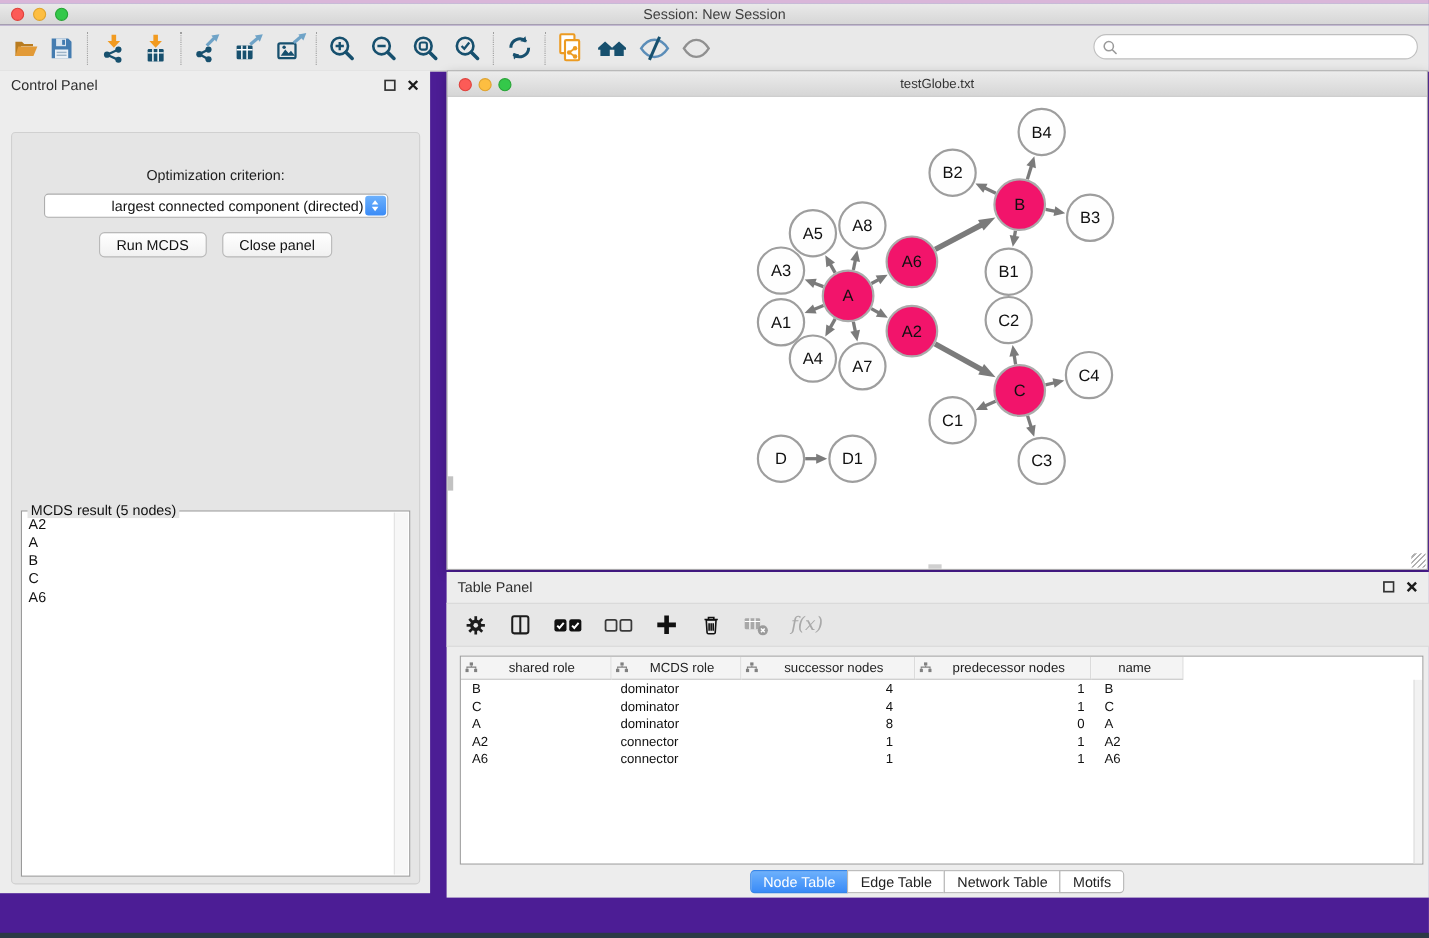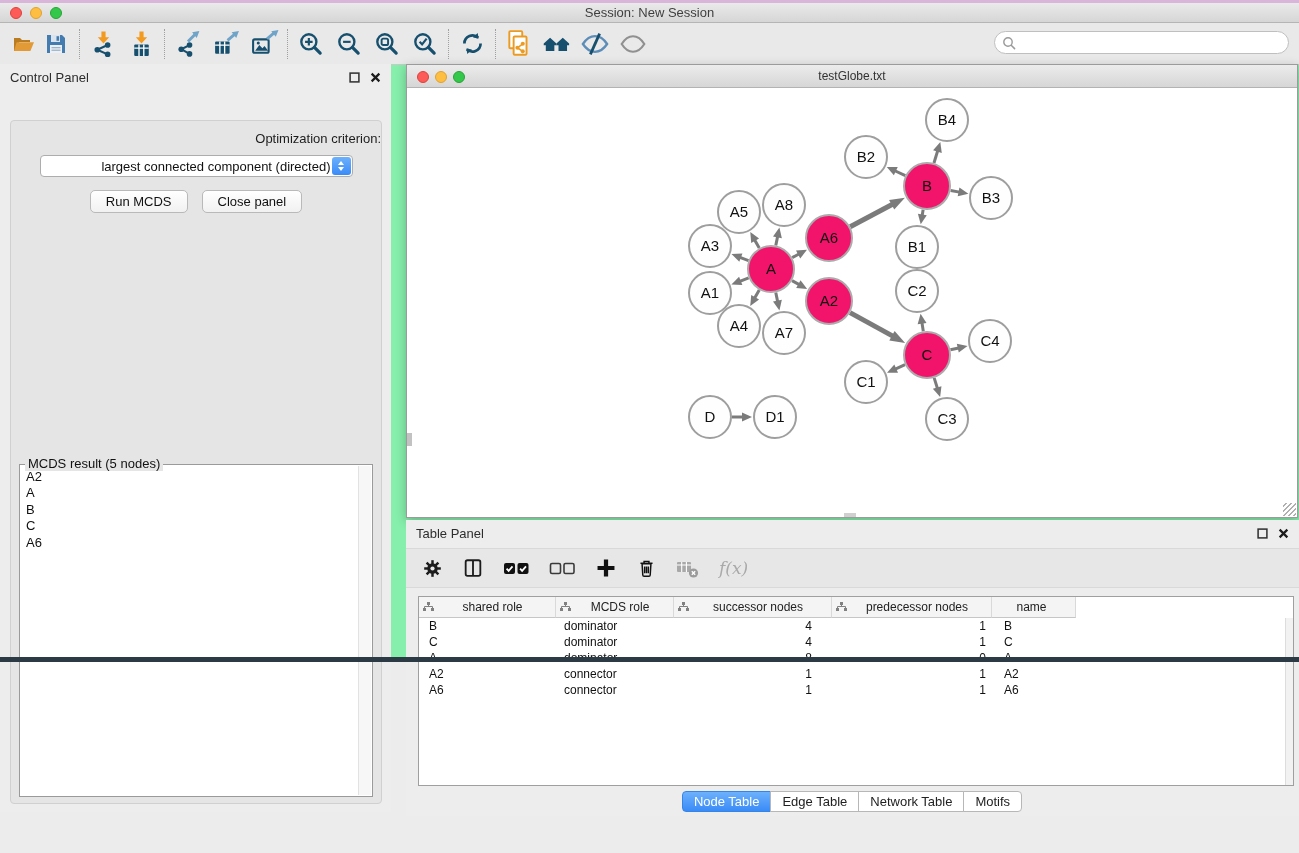--- a/index.html
+++ b/index.html
@@ -1,18 +1,18 @@
 <!DOCTYPE html>
 <html><head>
 <meta charset="utf-8">
 <style>
   * { margin:0; padding:0; box-sizing:border-box; }
   html,body { width:1299px; height:853px; }
   body { font-family:"Liberation Sans", sans-serif; background:#ececec; overflow:hidden; }
-  .app { position:relative; width:1299px; height:662px; background:#86efac; }
+  .app { position:relative; width:1299px; height:853px; background:#4c1d95; }
 
   
   .desktop-top { position:absolute; left:0; top:0; width:100%; height:3px; background:#d9b6d9; }
   .desktop-bottom { position:absolute; left:0; bottom:0; width:100%; height:5px; background:#2c3a46; }
 
   
   .titlebar { position:absolute; left:0; top:3px; width:100%; height:20px;
     background:linear-gradient(#eaeaea,#d6d6d6); border-bottom:1px solid #b5b5b5; }
   .titlebar .title { position:absolute; left:0; right:0; top:0; text-align:center;
     font-size:13px; line-height:20px; color:#3f3f3f; }
@@ -37,21 +37,21 @@
   .panel-head .phtitle { flex:1; font-size:13px; color:#2d2d2d; }
   .winbtn { margin-left:10px; display:flex; align-items:center; }
   .seg { display:flex; justify-content:center; }
   .seg-btn { border:1px solid #b7b7b7; background:#fff; padding:2px 11px; font-size:13px; color:#222;
     margin-left:-1px; cursor:default; }
   .seg-btn:first-child { border-radius:4px 0 0 4px; }
   .seg-btn:last-child { border-radius:0 4px 4px 0; }
   .seg-btn.sel { background:linear-gradient(#6db1fc,#3a8bf7); border-color:#3585e8; color:#fff; }
   .cp-box { position:absolute; left:10px; right:9px; top:56px; bottom:8px; background:#e5e5e5;
     border:1px solid #d0d0d0; border-radius:4px; }
-  .crit-label { margin-top:10px; text-align:right; font-size:13px; color:#1d1d1d; }
+  .crit-label { margin-top:31px; text-align:center; font-size:13px; color:#1d1d1d; }
   .dropdown { margin:9px auto 0 auto; width:313px; height:22px; background:#fff; border:1px solid #adadad;
     border-radius:4px; display:flex; align-items:center;text-align:right; }
   .dropdown .dd-text { flex:1; font-size:13px; color:#111; padding-left:9px; white-space:nowrap; overflow:hidden; }
   .stepper { width:19px; height:18px; margin:1px; background:linear-gradient(#6db1fc,#3a8bf7); border-radius:3px;
     display:flex; flex-direction:column; align-items:center; justify-content:center; gap:2px; }
   .tri-up { width:0; height:0; border-left:3.5px solid transparent; border-right:3.5px solid transparent; border-bottom:4px solid #fff; }
   .tri-down { width:0; height:0; border-left:3.5px solid transparent; border-right:3.5px solid transparent; border-top:4px solid #fff; }
   .btn-row { margin-top:13px; display:flex; justify-content:center; gap:14px; }
   .push-btn { height:23px; padding:0 15px; font-size:13px; color:#111; background:linear-gradient(#ffffff,#f1f1f1);
     border:1px solid #b9b9b9; border-radius:5px; cursor:default; }

